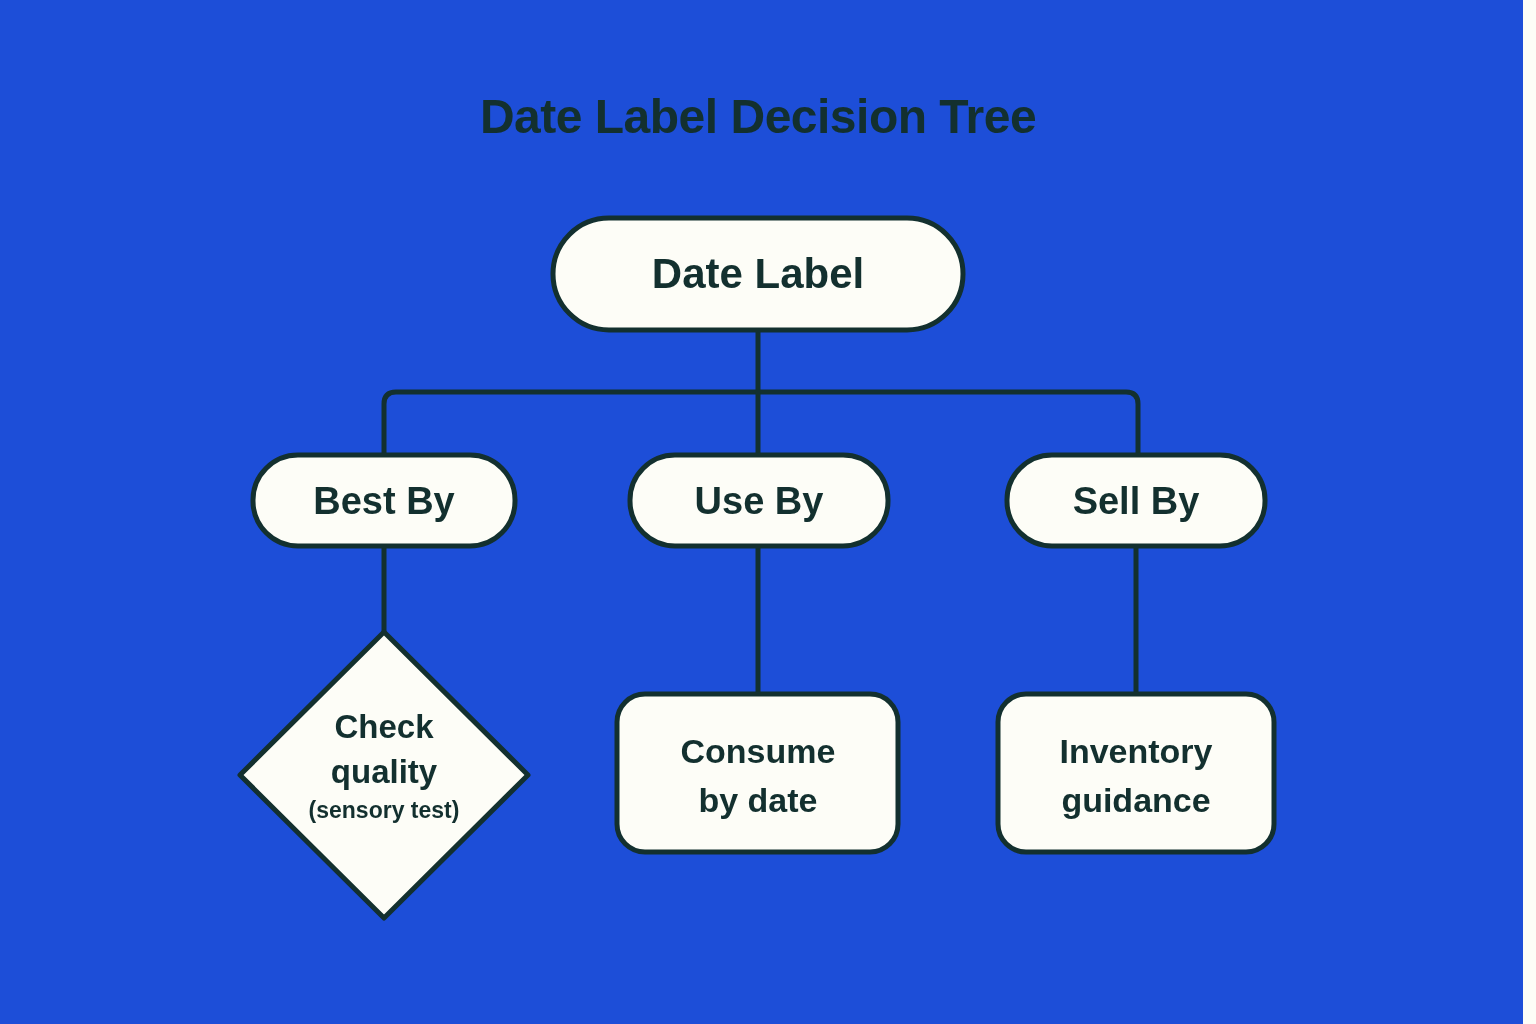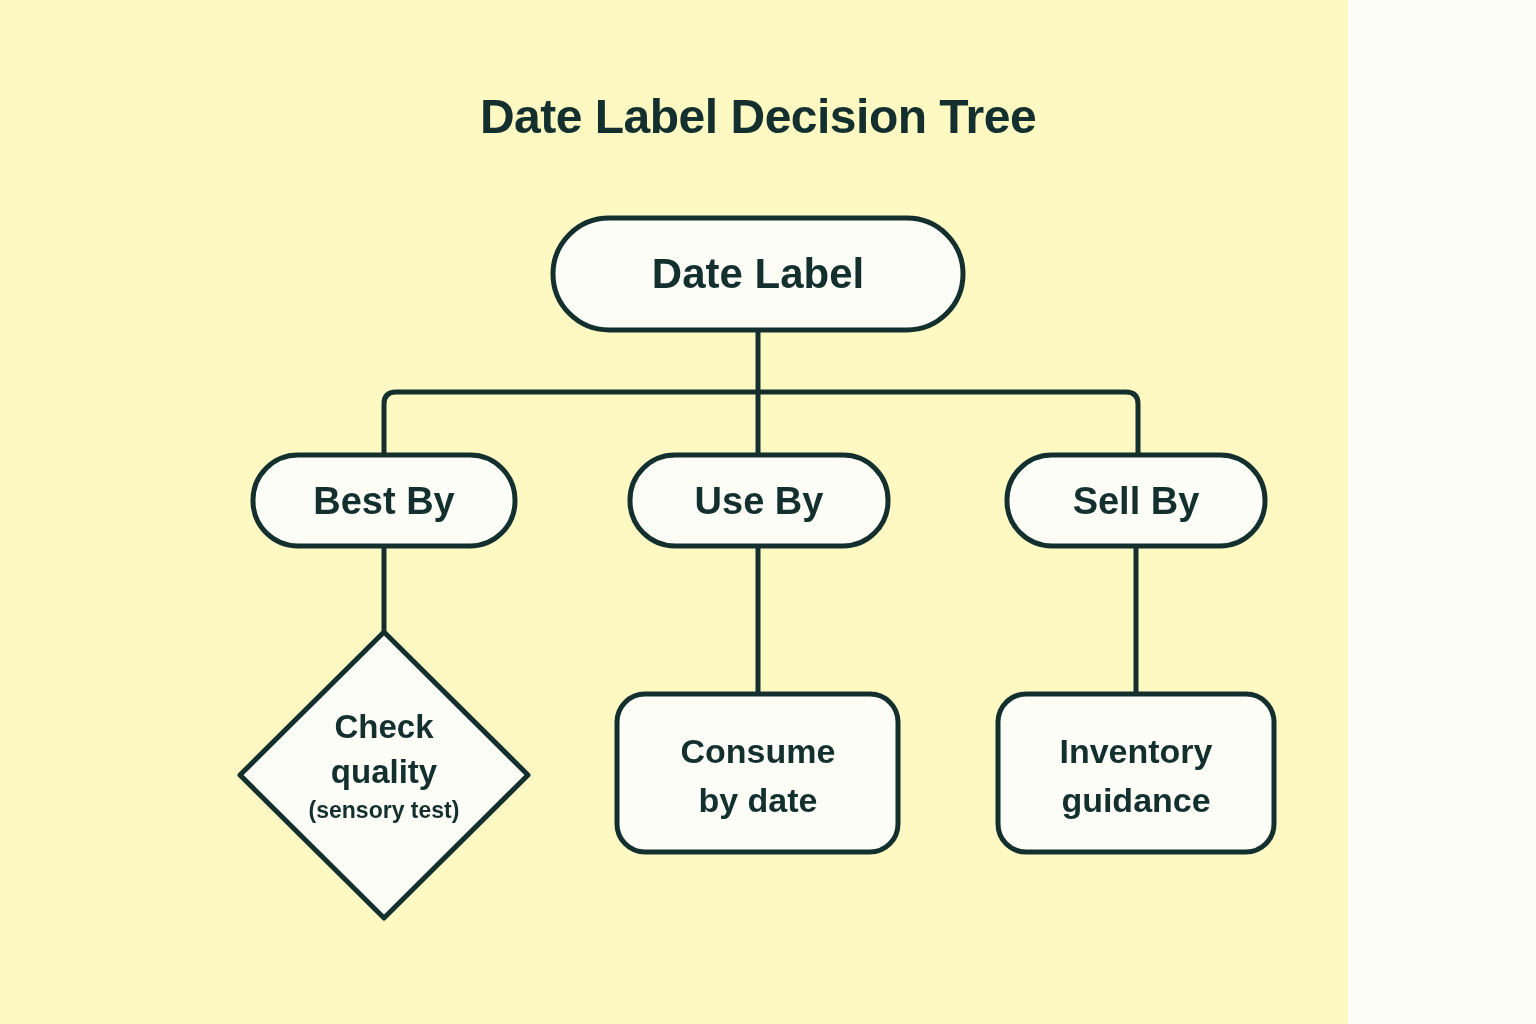--- a/index.html
+++ b/index.html
@@ -9,23 +9,23 @@
     background: #fdfdf7;
   }
   body {
     width: 1536px;
     height: 1024px;
     overflow: hidden;
     font-family: "Liberation Sans", sans-serif;
   }
   #canvas {
     position: relative;
-    width: 1348px;
+    width: 1523px;
     height: 1024px;
-    background: #fef9c3;
+    background: #1d4ed8;
   }
   svg#diagram {
     position: absolute;
     inset: 0;
     width: 1536px;
     height: 1024px;
     display: block;
   }
   .node-shape {
     fill: #fdfdf7;

